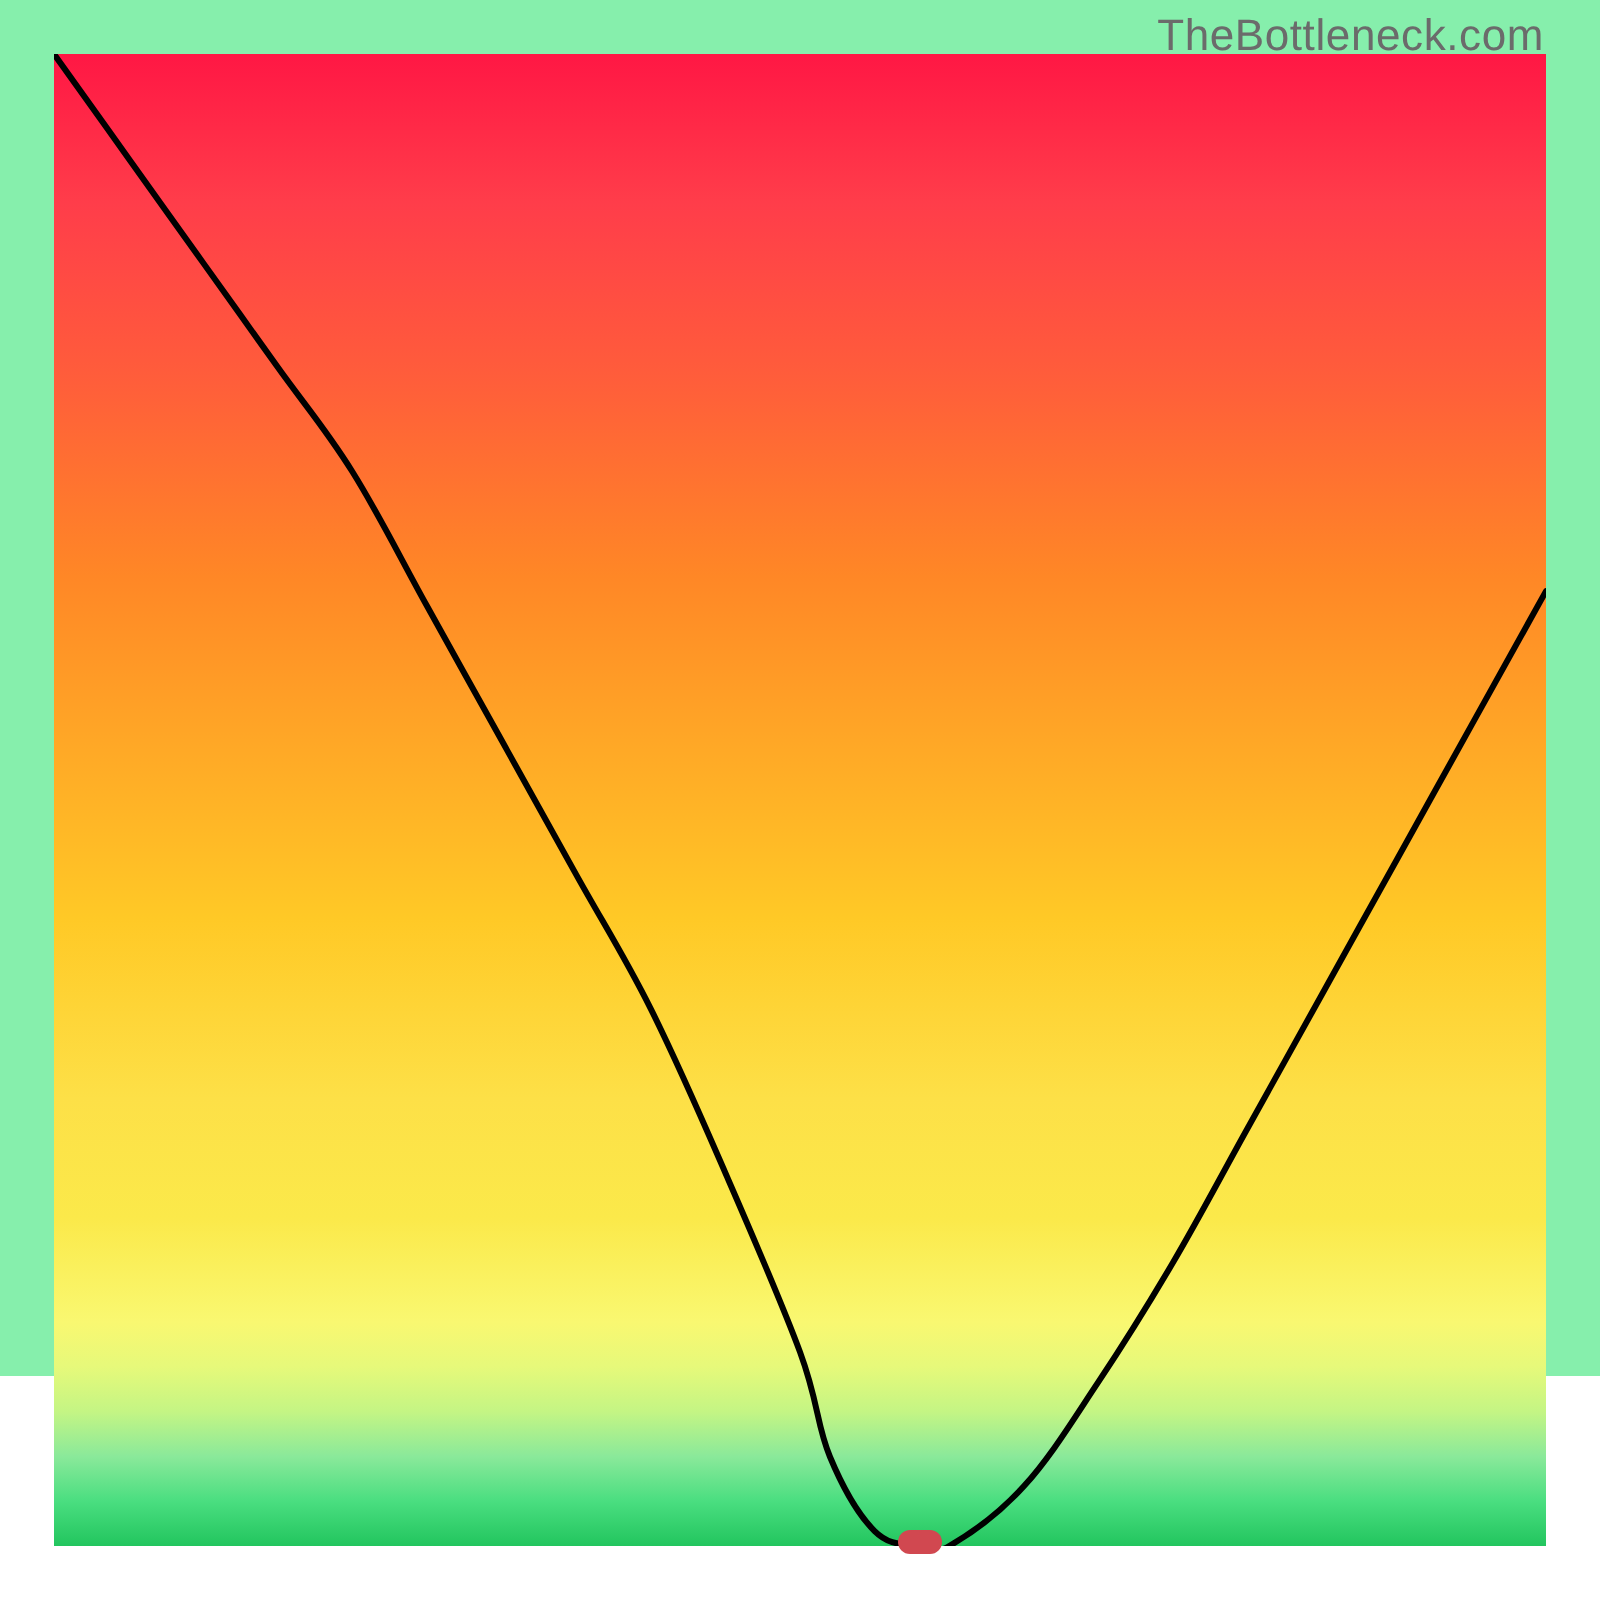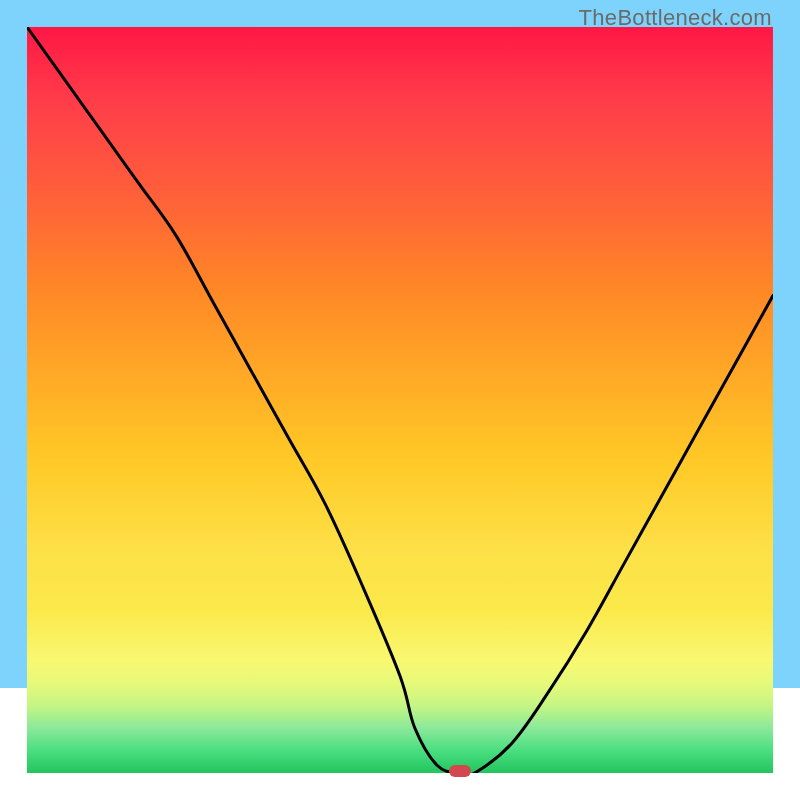--- a/index.html
+++ b/index.html
@@ -1,20 +1,20 @@
 <!DOCTYPE html>
 <html><head>
 <meta charset="utf-8">
 <style>
   * { margin: 0; padding: 0; box-sizing: border-box; }
   html, body { width: 800px; height: 800px; overflow: hidden; }
   .chart-container {
     width: 800px;
     height: 688px;
-    background: #7dd3fc;
+    background: #86efac;
     position: relative;
   }
   .plot-area {
     position: absolute;
     left: 27px;
     top: 27px;
     width: 746px;
     height: 746px;
     background: linear-gradient(to bottom,
       #ff1744 0%,

